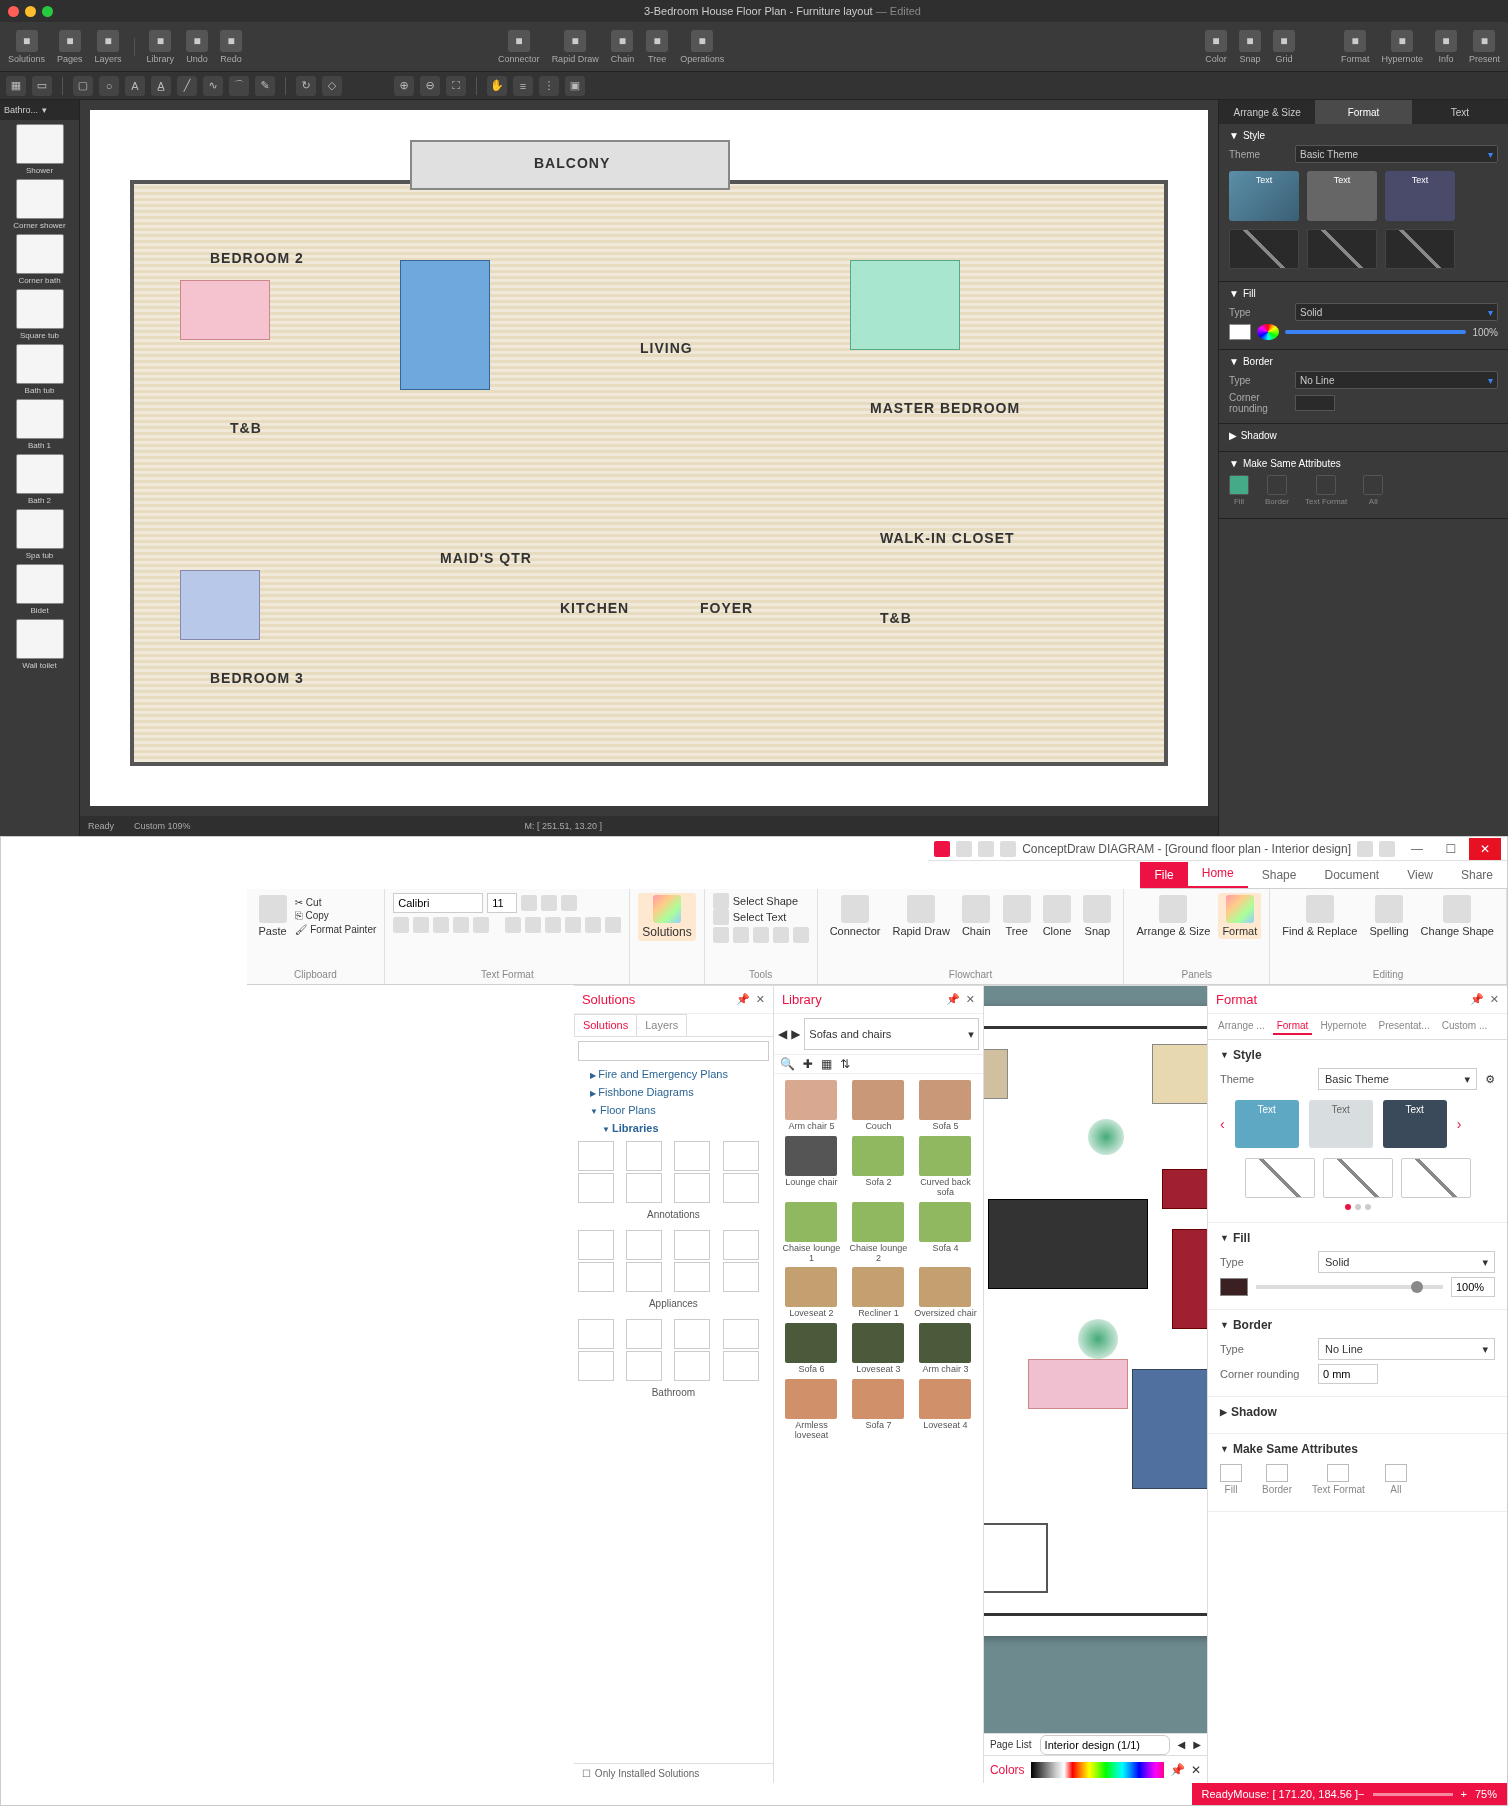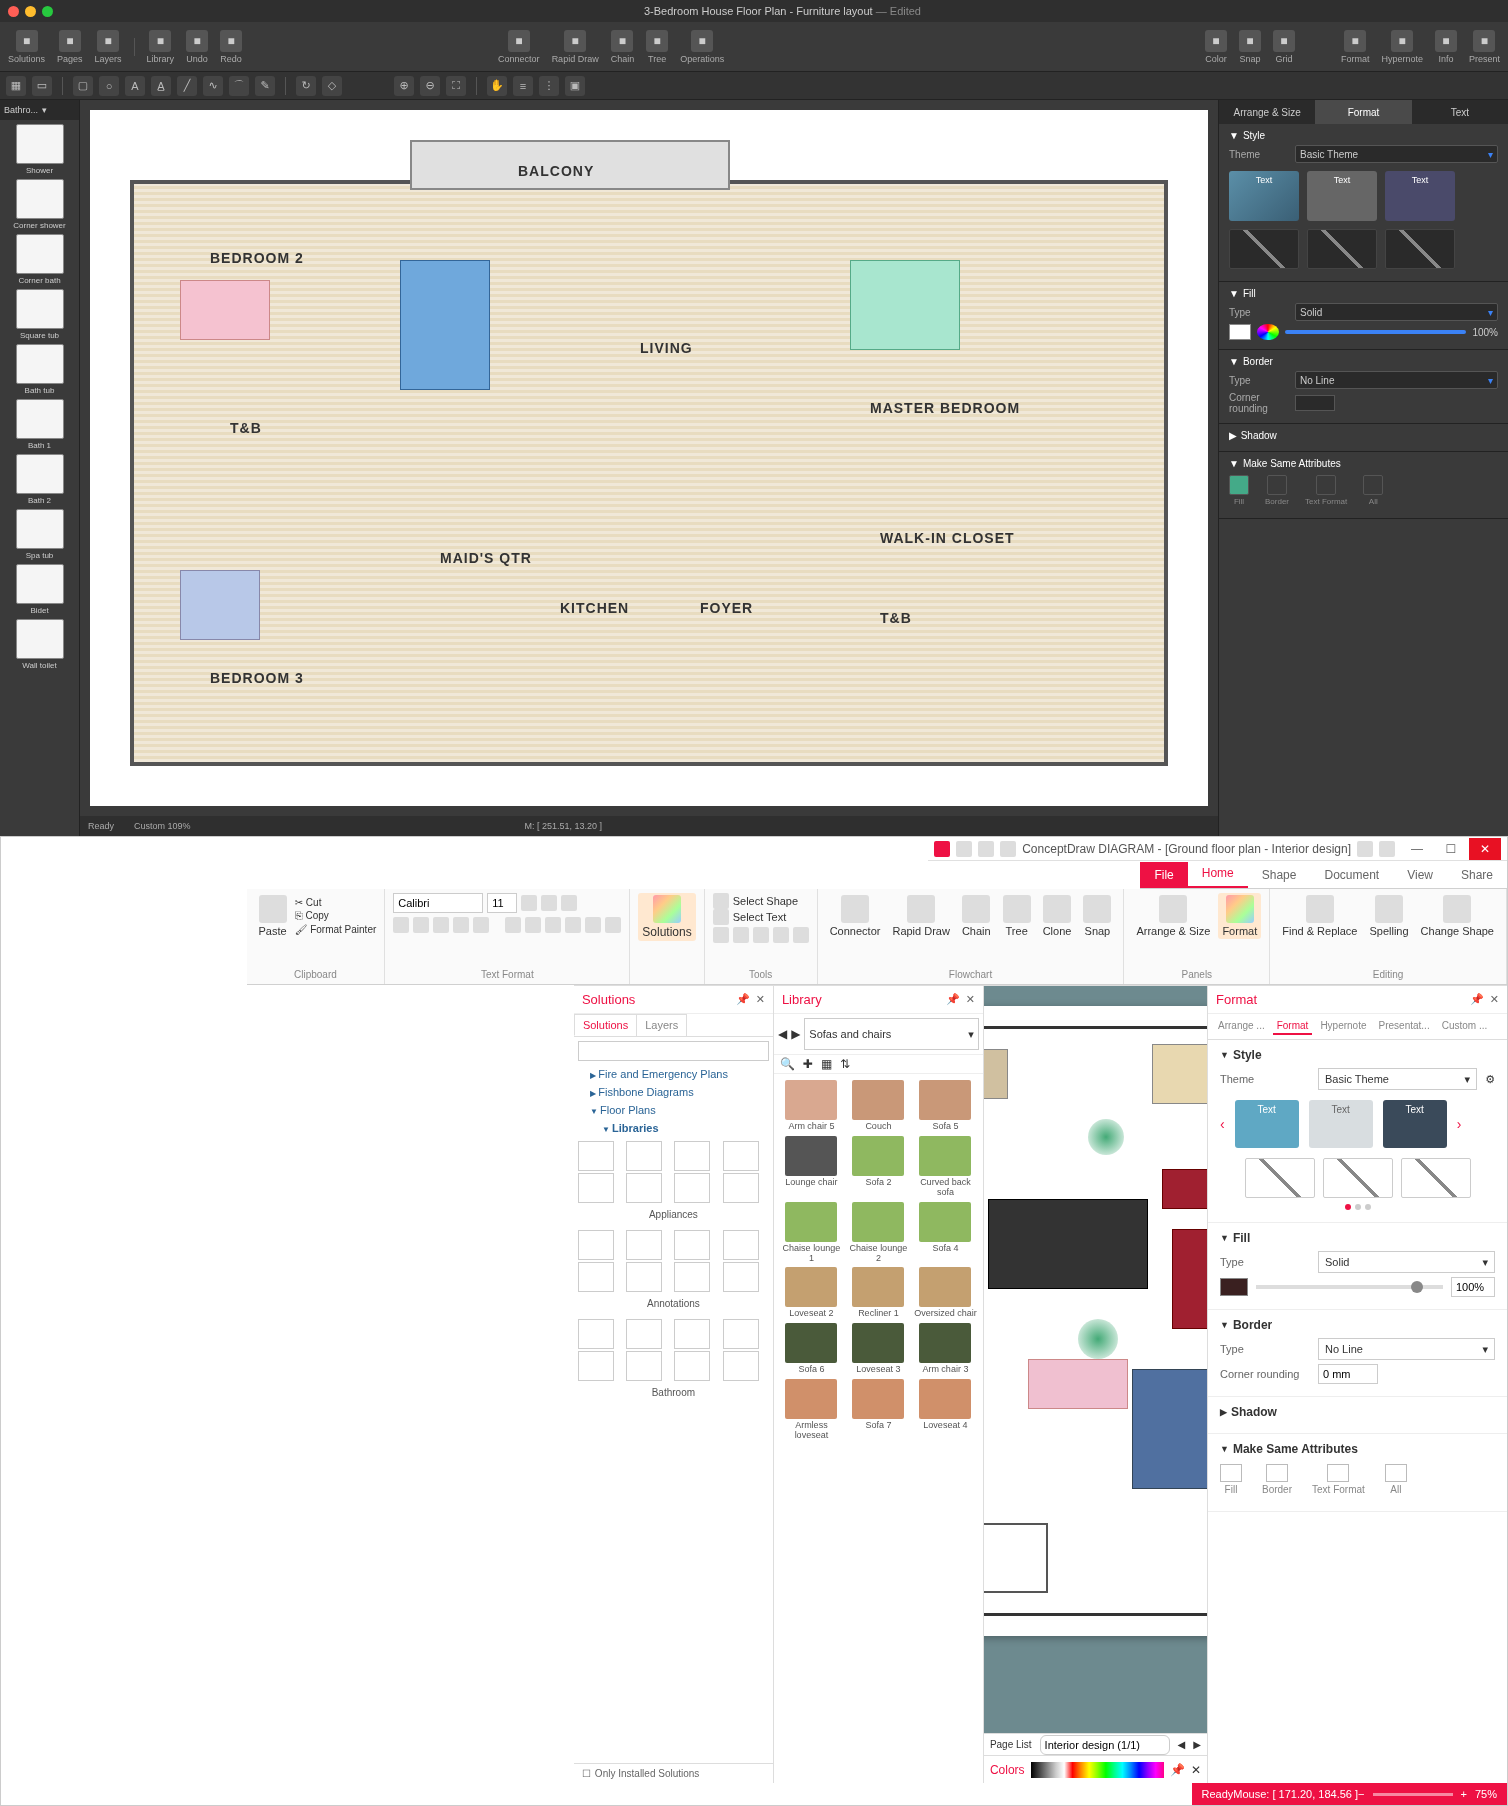--- a/index.html
+++ b/index.html
@@ -320,21 +320,21 @@
             <div class="stencil-lbl">Wall toilet</div>
           </div>
         </div>
     </div>
 
     <div class="top-canvas-wrap">
       <div class="top-canvas">
 
         <div class="fp-block" style="left:40px;top:70px;right:40px;bottom:40px;"></div>
         <div style="position:absolute;left:320px;top:30px;width:320px;height:50px;background:#e0e0e0;border:2px solid #888;"></div>
-        <div class="fp-room-label" style="left:428px;top:45px;margin-top:8px;">BALCONY</div>
+        <div class="fp-room-label" style="left:444px;top:45px;">BALCONY</div>
         <div class="fp-room-label" style="left:120px;top:140px;">BEDROOM 2</div>
         <div class="fp-room-label" style="left:330px;top:230px;color:#fff;background:#6fa8dc;padding:2px 4px;">DINING</div>
         <div class="fp-room-label" style="left:550px;top:230px;">LIVING</div>
         <div class="fp-room-label" style="left:780px;top:290px;">MASTER BEDROOM</div>
         <div class="fp-room-label" style="left:790px;top:420px;">WALK-IN CLOSET</div>
         <div class="fp-room-label" style="left:140px;top:310px;">T&amp;B</div>
         <div class="fp-room-label" style="left:790px;top:500px;">T&amp;B</div>
         <div class="fp-room-label" style="left:350px;top:440px;">MAID'S QTR</div>
         <div class="fp-room-label" style="left:470px;top:490px;">KITCHEN</div>
         <div class="fp-room-label" style="left:610px;top:490px;">FOYER</div>
@@ -618,34 +618,34 @@
             <div class="lib-grid">
               <div class="lib-cell"></div>
               <div class="lib-cell"></div>
               <div class="lib-cell"></div>
               <div class="lib-cell"></div>
               <div class="lib-cell"></div>
               <div class="lib-cell"></div>
               <div class="lib-cell"></div>
               <div class="lib-cell"></div>
             </div>
-            <div class="lib-cat">Appliances</div>
+            <div class="lib-cat">Annotations</div>
           </div>
           <div>
             <div class="lib-grid">
               <div class="lib-cell"></div>
               <div class="lib-cell"></div>
               <div class="lib-cell"></div>
               <div class="lib-cell"></div>
               <div class="lib-cell"></div>
               <div class="lib-cell"></div>
               <div class="lib-cell"></div>
               <div class="lib-cell"></div>
             </div>
-            <div class="lib-cat">Annotations</div>
+            <div class="lib-cat">Appliances</div>
           </div>
           <div>
             <div class="lib-grid">
               <div class="lib-cell"></div>
               <div class="lib-cell"></div>
               <div class="lib-cell"></div>
               <div class="lib-cell"></div>
               <div class="lib-cell"></div>
               <div class="lib-cell"></div>
               <div class="lib-cell"></div>

